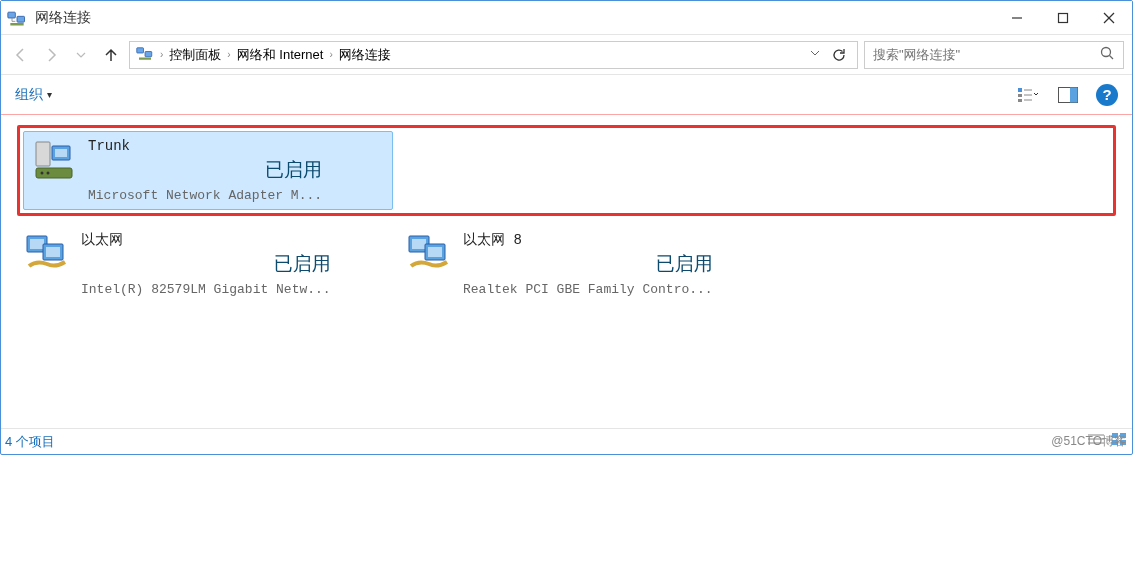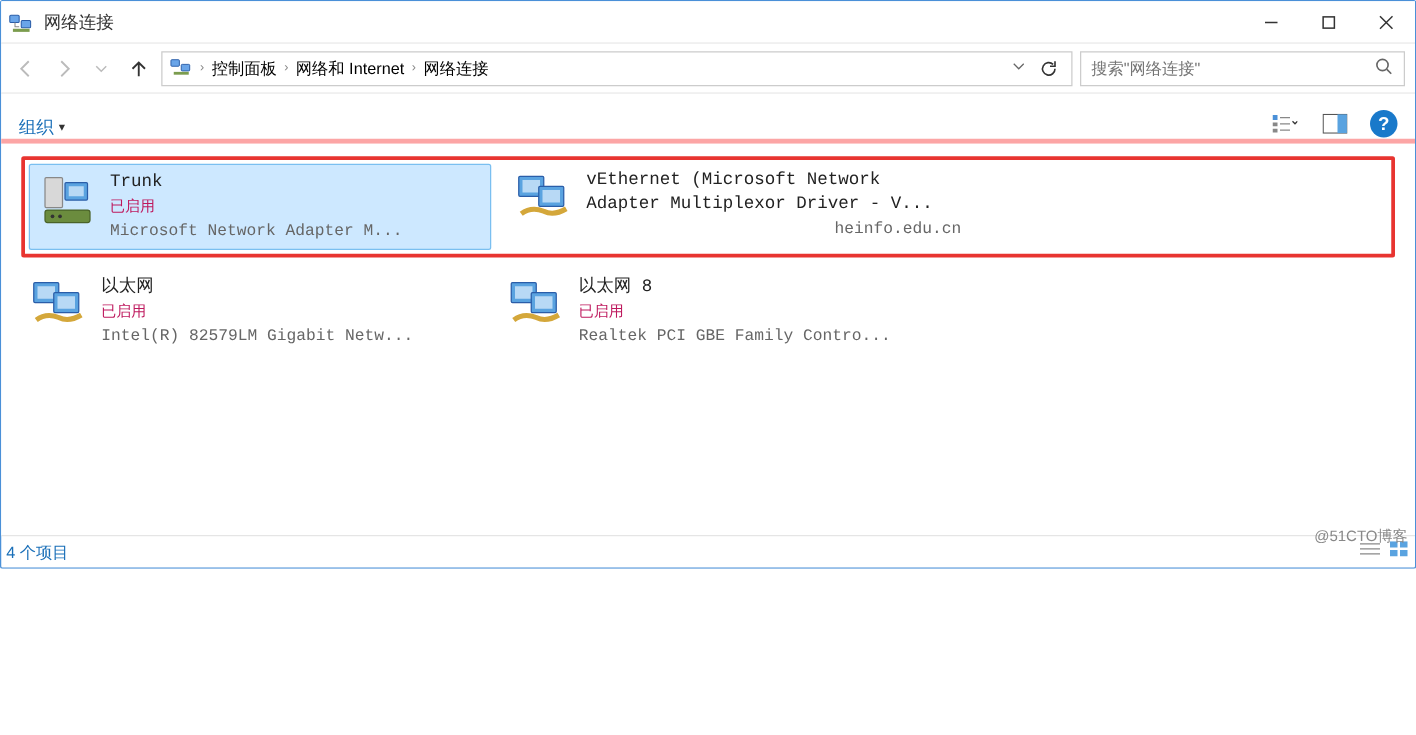--- a/index.html
+++ b/index.html
@@ -22,44 +22,44 @@
     .address-bar { flex: 1; height: 28px; border: 1px solid #ccc; display: flex; align-items: center; padding: 0 6px; gap: 6px; }
     .address-bar .crumb { font-size: 13px; color: #000000; }
     .address-bar .sep { color: #888; font-size: 10px; }
     .address-dropdown { color: #666; }
     .refresh-btn { width: 24px; display: flex; align-items: center; justify-content: center; color: #333; }
     .search-box { width: 260px; height: 28px; border: 1px solid #ccc; display: flex; align-items: center; padding: 0 8px; }
     .search-input { flex: 1; border: none; outline: none; font-size: 13px; font-family: inherit; color: #888; }
     .search-icon { color: #666; }
 
     
-    .toolbar { height: 40px; display: flex; align-items: flex-end; padding: 0 14px; background: #fff; border-bottom: 4px solid #fca5a5; }
+    .toolbar { height: 40px; display: flex; align-items: center; padding: 0 14px; background: #fff; border-bottom: 1px solid #fca5a5; }
     .toolbar-left { display: flex; align-items: center; gap: 6px; }
     .toolbar-btn { display: flex; align-items: center; gap: 4px; font-size: 14px; color: #1a6fb8; cursor: pointer; }
     .toolbar-btn .chev { font-size: 10px; color: #333; }
     .toolbar-right { margin-left: auto; display: flex; align-items: center; gap: 16px; }
     .tb-icon { width: 24px; height: 24px; display: flex; align-items: center; justify-content: center; cursor: pointer; color: #333; }
     .help-icon { background: #1979ca; color: #fff; width: 22px; height: 22px; border-radius: 50%; font-weight: bold; font-size: 15px; }
 
     
     .content { flex: 1; padding: 10px 16px; display: flex; flex-direction: column; gap: 10px; background: #fff; overflow: hidden; }
     .row { display: flex; gap: 12px; }
     .highlight-row { border: 3px solid #e83430; border-radius: 2px; padding: 3px 3px; }
     .adapter { width: 370px; display: flex; align-items: flex-start; gap: 10px; padding: 4px 6px; }
     .adapter.selected { background: #cde8ff; border: 1px solid #7abff0; border-radius: 2px; }
     .adapter-icon { width: 48px; height: 48px; flex-shrink: 0; }
     .adapter-info { display: flex; flex-direction: column; line-height: 1.5; overflow: hidden; font-family: Liberation Mono, monospace; }
     .adapter-name { font-size: 14px; color: #222; white-space: nowrap; overflow: hidden; text-overflow: ellipsis; }
-    .adapter-status { font-size: 12px; color: #be185d; }
+    .adapter-status { font-size: 19px; color: #0c4a6e; text-align: right; }
     .adapter-device { font-size: 13px; color: #666; white-space: nowrap; overflow: hidden; text-overflow: ellipsis; text-align: right; }
 
     
     .status-bar { height: 26px; border-top: 1px solid #e5e5e5; display: flex; align-items: center; padding: 0 4px; font-size: 13px; color: #1a6fb8; }
     .status-right { margin-left: auto; display: flex; align-items: center; gap: 8px; color: #555; }
-    .watermark { position: absolute; right: 6px; bottom: 16px; font-size: 12px; color: #888; }
+    .watermark { position: absolute; right: 6px; bottom: 4px; font-size: 12px; color: #888; }
   </style>
 </head>
 <body>
 
 <div class="window">
 
   <div class="title-bar">
     <span class="title-icon">
       <svg viewBox="0 0 24 24">
           <rect x="1" y="5" width="9" height="7" rx="1" fill="#6aa5e8" stroke="#2a5da8"></rect>
@@ -188,35 +188,20 @@
               <circle cx="18" cy="37" r="1.5" fill="#333"></circle>
             </svg>
         </span>
         <div class="adapter-info">
           <span class="adapter-name">Trunk</span>
           <span class="adapter-status">已启用</span>
           <span class="adapter-device">Microsoft Network Adapter M...</span>
         </div>
       </div>
 
-      <div class="adapter">
-        <span class="adapter-icon">
-          <svg viewBox="0 0 48 48">
-              <rect x="4" y="6" width="20" height="16" rx="1" fill="#5aa3e0" stroke="#2a5da8"></rect>
-              <rect x="7" y="9" width="14" height="10" fill="#b8d9f5"></rect>
-              <rect x="20" y="14" width="20" height="16" rx="1" fill="#5aa3e0" stroke="#2a5da8"></rect>
-              <rect x="23" y="17" width="14" height="10" fill="#b8d9f5"></rect>
-              <path d="M6 36 q8 -6 18 -2 q8 4 18 -2" fill="none" stroke="#d4a73a" stroke-width="4"></path>
-            </svg>
-        </span>
-        <div class="adapter-info">
-          <span class="adapter-name" style="white-space:normal;line-height:1.35">vEthernet (Microsoft Network Adapter Multiplexor Driver - V...</span>
-          <span class="adapter-device">heinfo.edu.cn</span>
-        </div>
-      </div>
     </div>
 
     <div class="row">
       <div class="adapter">
         <span class="adapter-icon">
           <svg viewBox="0 0 48 48">
               <rect x="4" y="6" width="20" height="16" rx="1" fill="#5aa3e0" stroke="#2a5da8"></rect>
               <rect x="7" y="9" width="14" height="10" fill="#b8d9f5"></rect>
               <rect x="20" y="14" width="20" height="16" rx="1" fill="#5aa3e0" stroke="#2a5da8"></rect>
               <rect x="23" y="17" width="14" height="10" fill="#b8d9f5"></rect>

